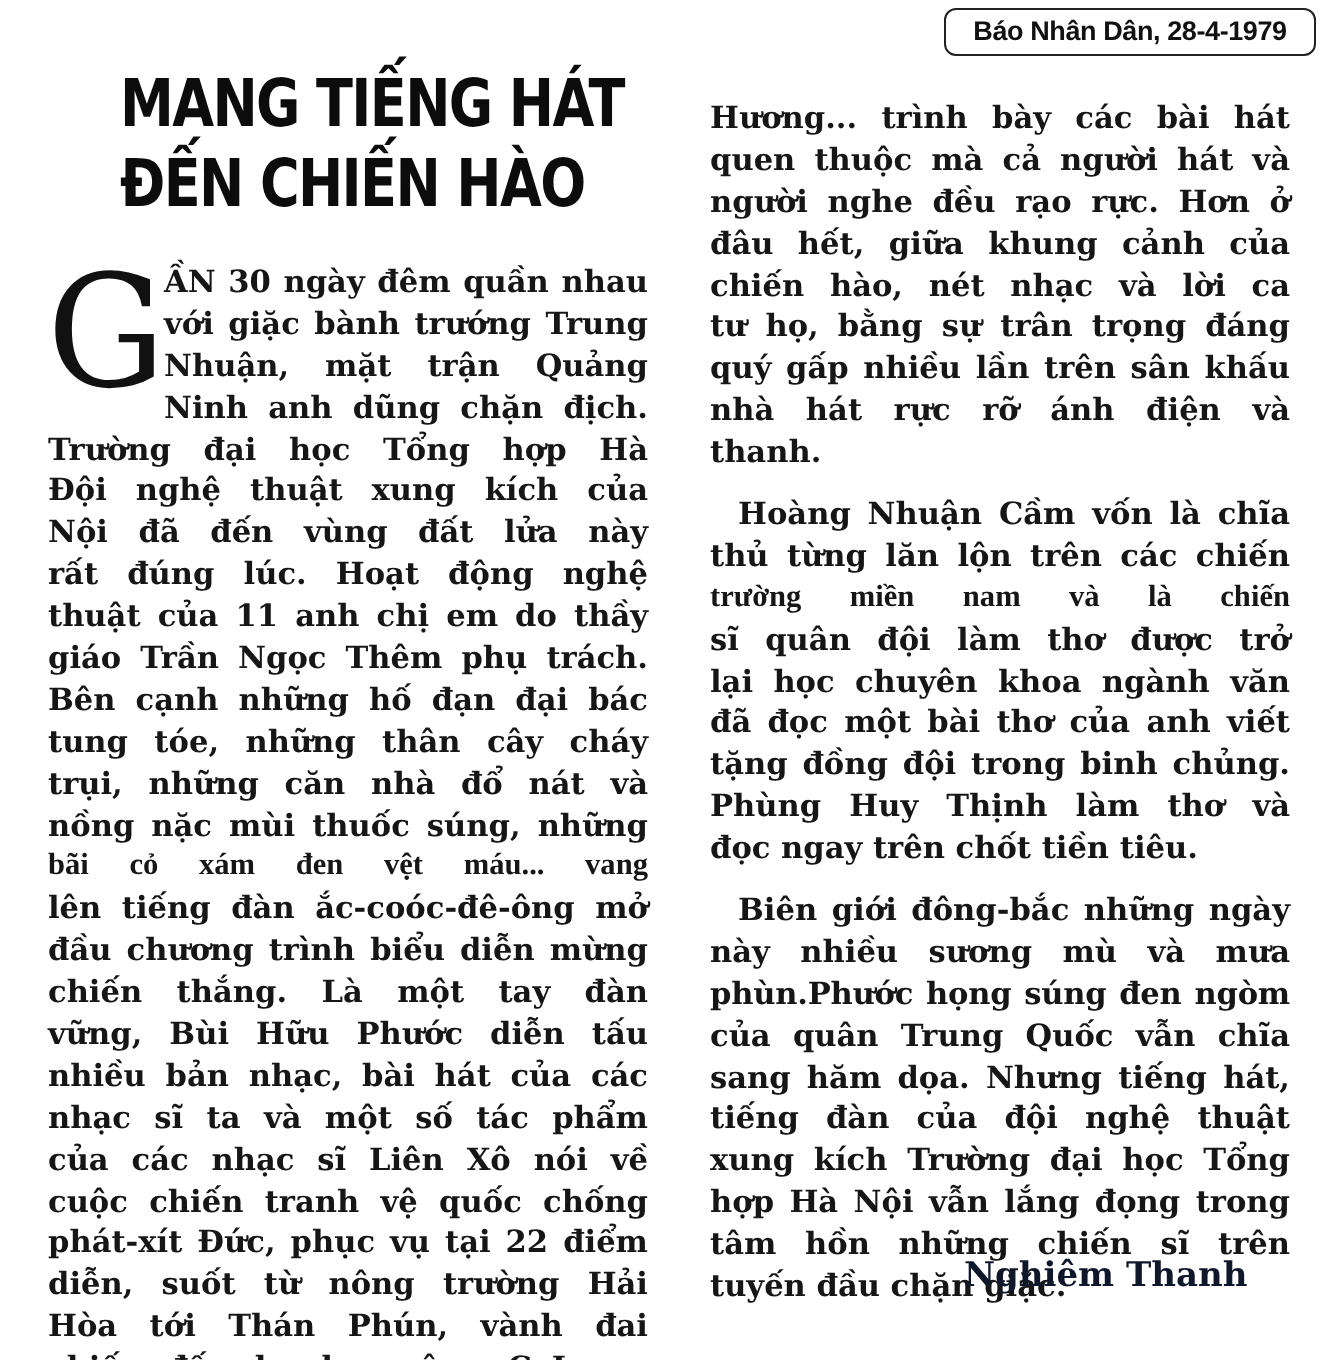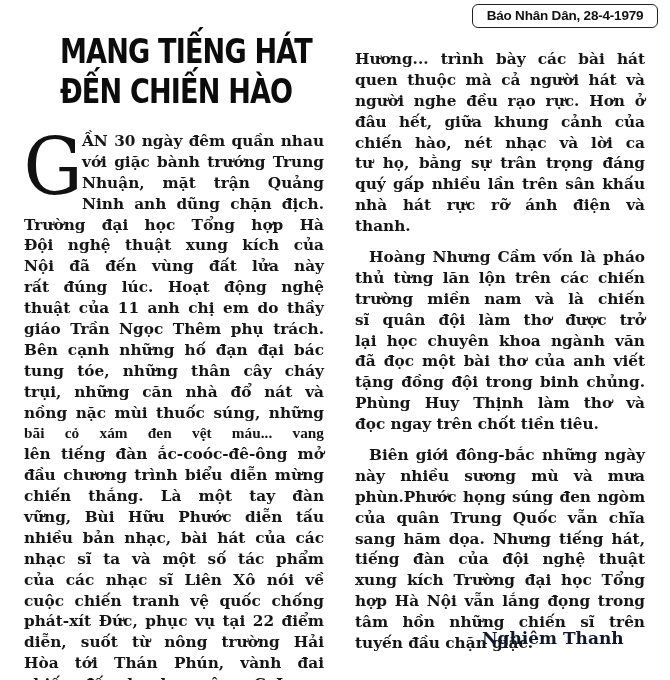--- a/index.html
+++ b/index.html
@@ -85,23 +85,23 @@
   <span class="line" style="display: block;">Hương... trình bày các bài hát</span>
   <span class="line" style="display: block;">quen thuộc mà cả người hát và</span>
   <span class="line" style="display: block;">người nghe đều rạo rực. Hơn ở</span>
   <span class="line" style="display: block;">đâu hết, giữa khung cảnh của</span>
   <span class="line" style="display: block;">chiến hào, nét nhạc và lời ca</span>
   <span class="line" style="display: block;">tư họ, bằng sự trân trọng đáng</span>
   <span class="line" style="display: block;">quý gấp nhiều lần trên sân khấu</span>
   <span class="line" style="display: block;">nhà hát rực rỡ ánh điện và</span>
   <span class="line last" style="display: block;">thanh.</span>
   <span class="gap"></span>
-  <span class="line para-start" style="display: block;">Hoàng Nhưng Cầm vốn là pháo</span>
+  <span class="line para-start" style="display: block;">Hoàng Nhuận Cầm vốn là chĩa</span>
   <span class="line" style="display: block;">thủ từng lăn lộn trên các chiến</span>
-  <span class="line" style="display: block;">trường miền nam và là chiến</span>
+  <span class="line" style="display: block; font-family: Liberation Serif, serif;">trường miền nam và là chiến</span>
   <span class="line" style="display: block;">sĩ quân đội làm thơ được trở</span>
   <span class="line" style="display: block;">lại học chuyên khoa ngành văn</span>
   <span class="line" style="display: block;">đã đọc một bài thơ của anh viết</span>
   <span class="line" style="display: block;">tặng đồng đội trong binh chủng.</span>
   <span class="line" style="display: block;">Phùng Huy Thịnh làm thơ và</span>
   <span class="line last" style="display: block;">đọc ngay trên chốt tiền tiêu.</span>
   <span class="gap"></span>
   <span class="line para-start" style="display: block;">Biên giới đông-bắc những ngày</span>
   <span class="line" style="display: block;">này nhiều sương mù và mưa</span>
   <span class="line" style="display: block; letter-spacing: -0.109914px;">phùn.Phước họng súng đen ngòm</span>

